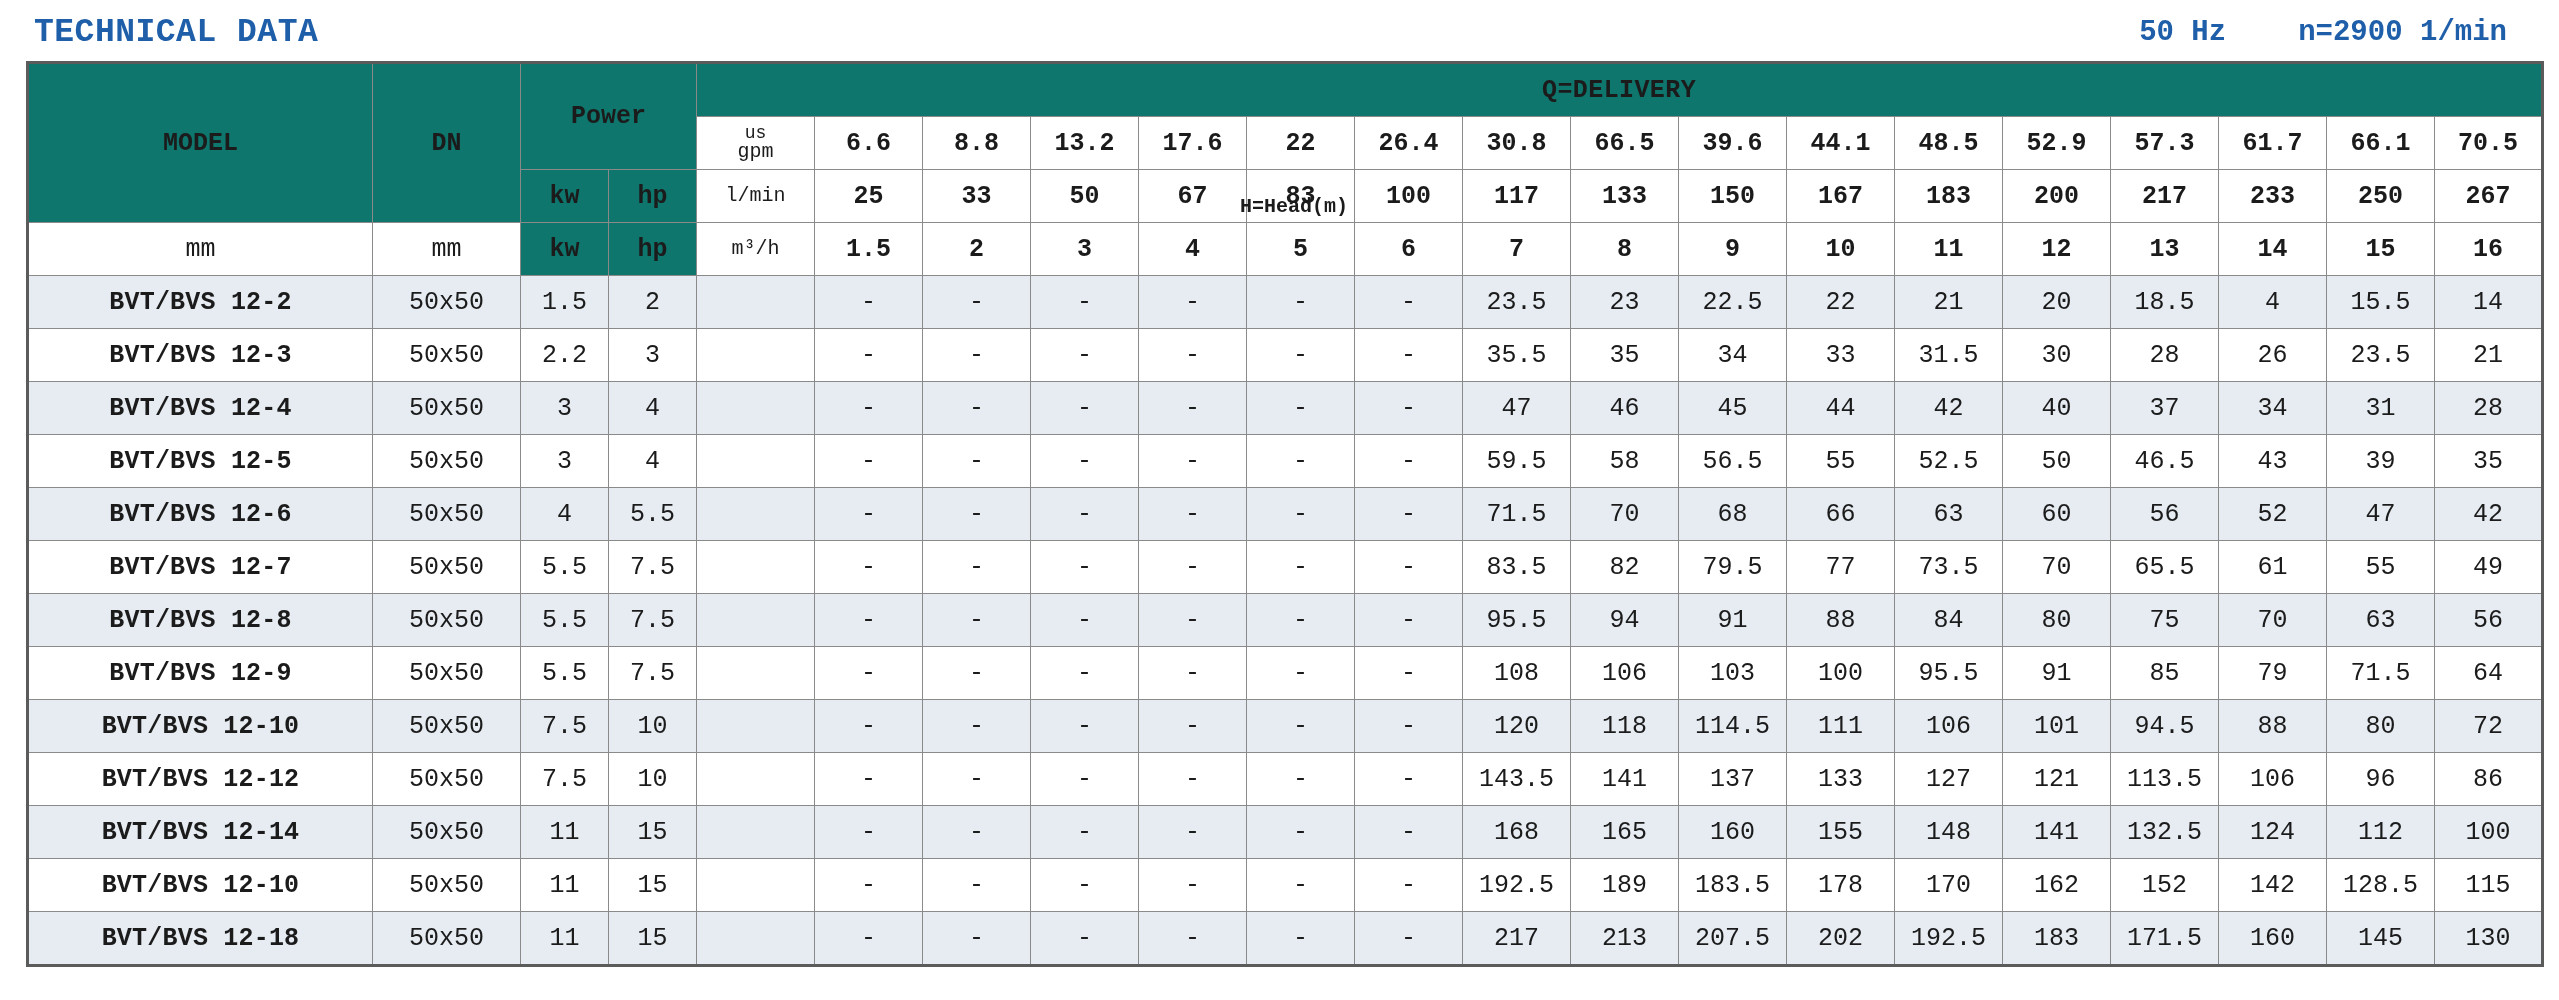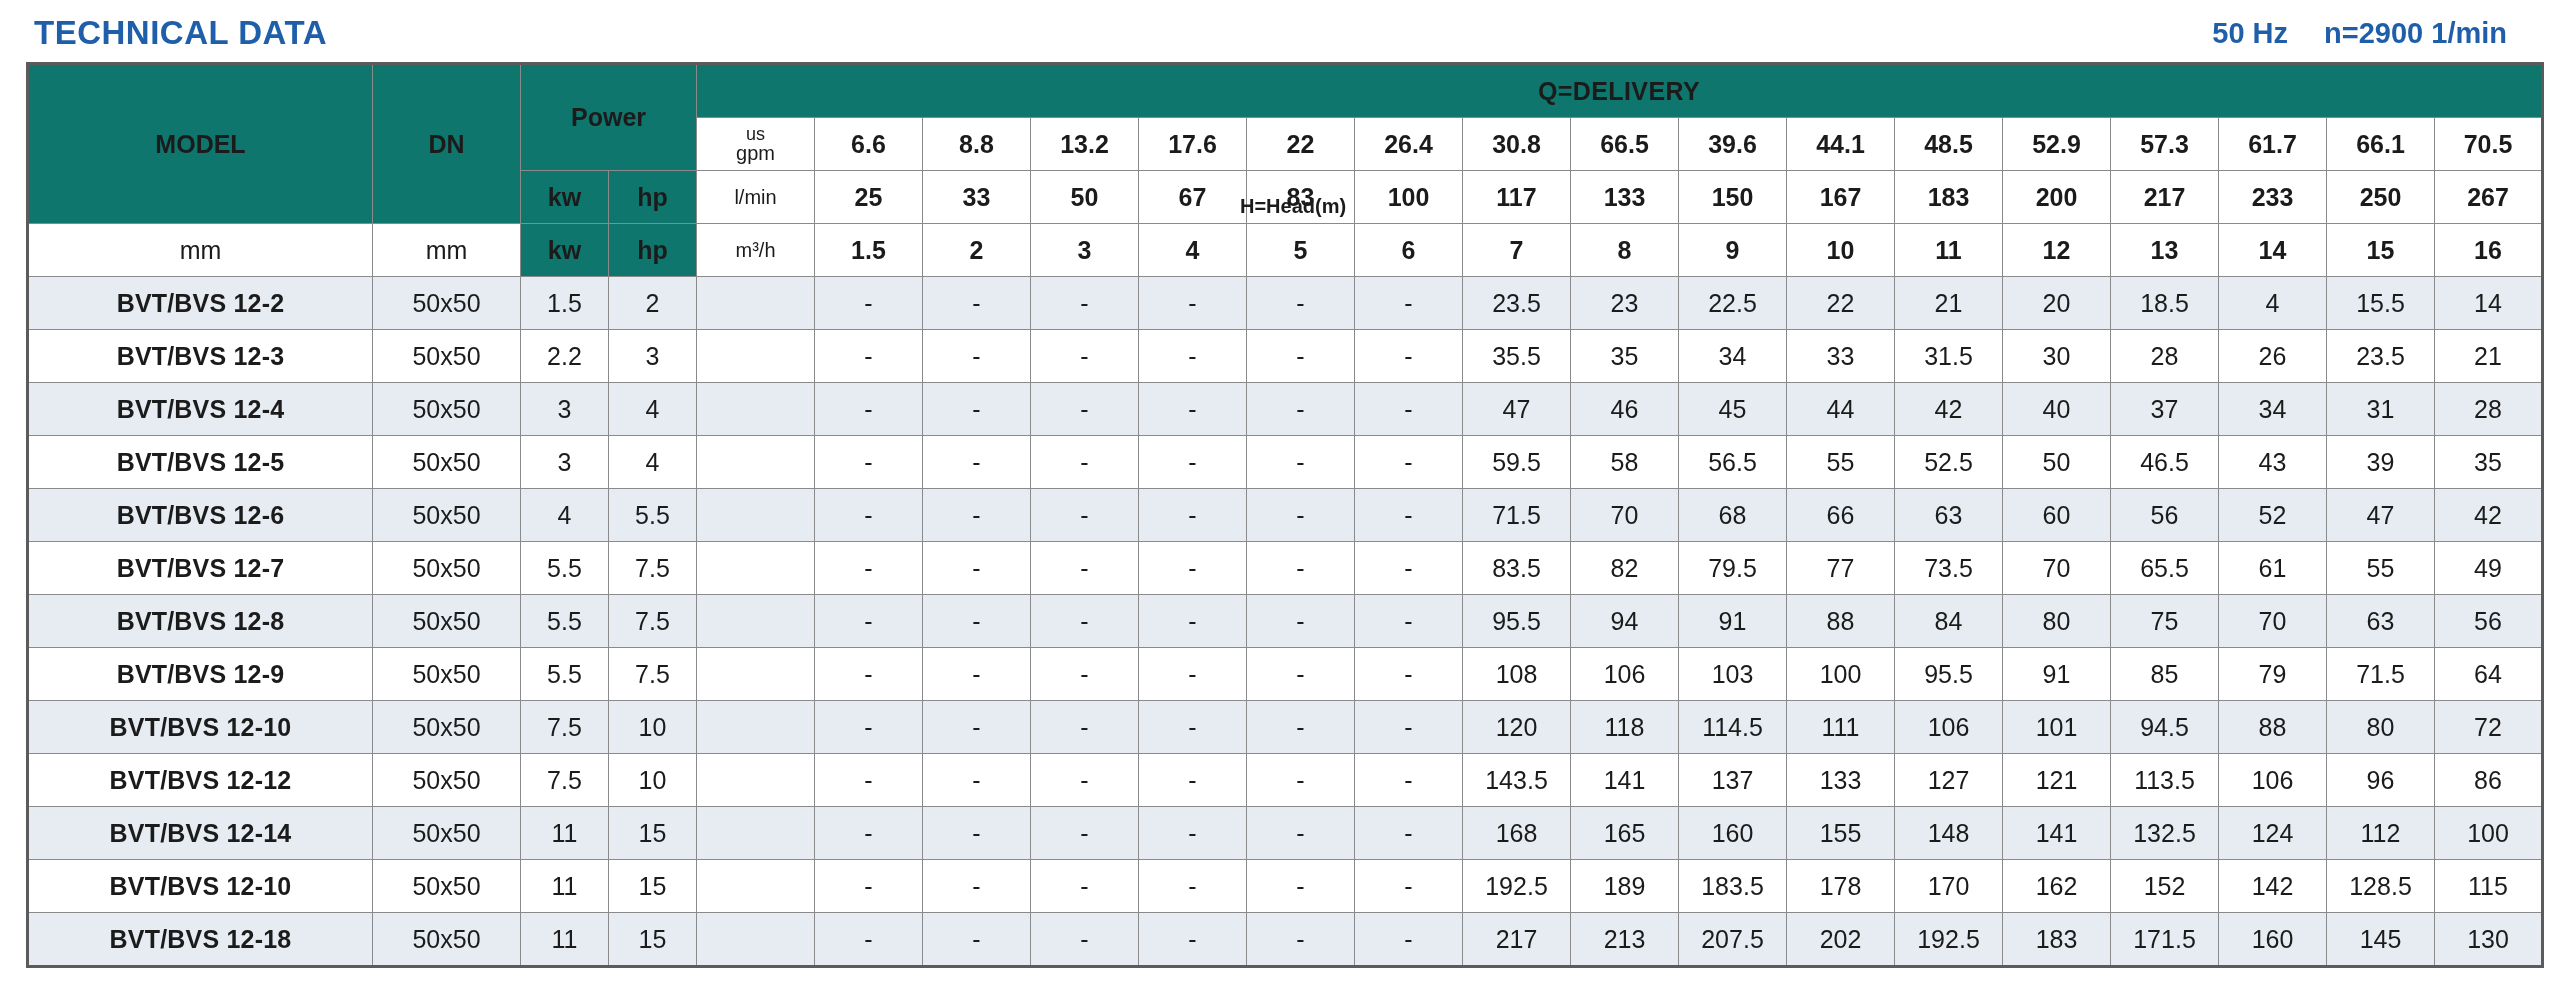--- a/index.html
+++ b/index.html
@@ -12,39 +12,40 @@
     height: 1000px;
     font-family: "Liberation Sans", sans-serif;
     overflow: hidden;
   }
   .page {
     position: relative;
     width: 2559px;
     height: 1000px;
     box-sizing: border-box;
     padding: 0;
+    font-family: Liberation Mono, monospace;
   }
   
   .top-bar {
     display: flex;
     align-items: center;
     justify-content: space-between;
     padding: 14px 34px 10px 34px;
     box-sizing: border-box;
   }
   .doc-title {
     color: #1f5fa9;
     font-size: 33px;
     font-weight: bold;
     letter-spacing: 0.5px;
   }
   .top-right {
     display: flex;
     align-items: center;
-    gap: 36px;
+    gap: 72px;
     padding-right: 18px;
   }
   .freq, .rpm {
     color: #1f5fa9;
     font-size: 29px;
     font-weight: bold;
     white-space: nowrap;
   }
   
   .table-wrap {

